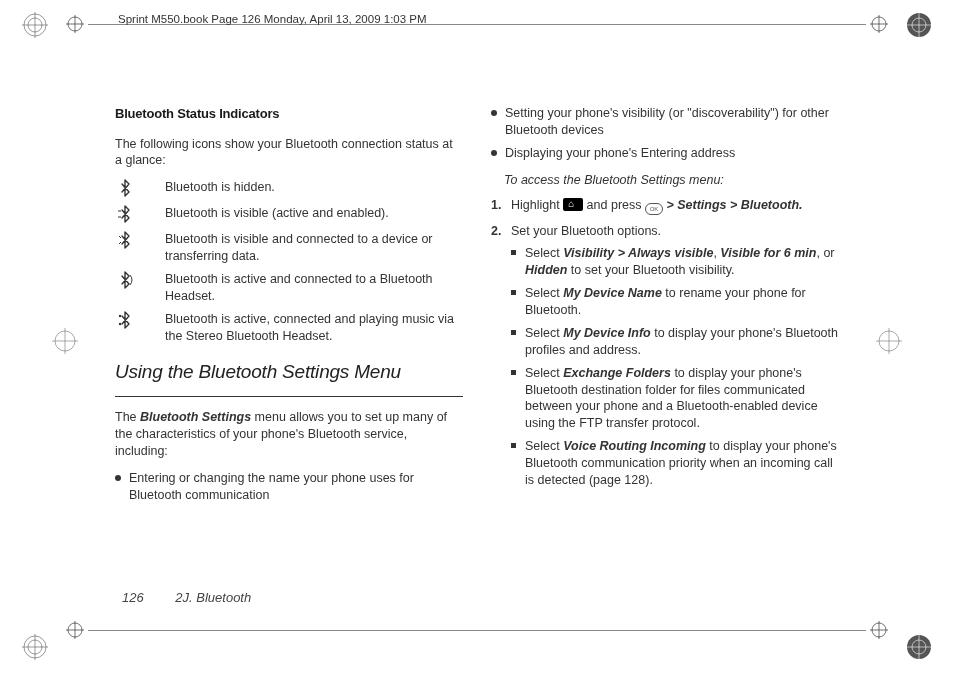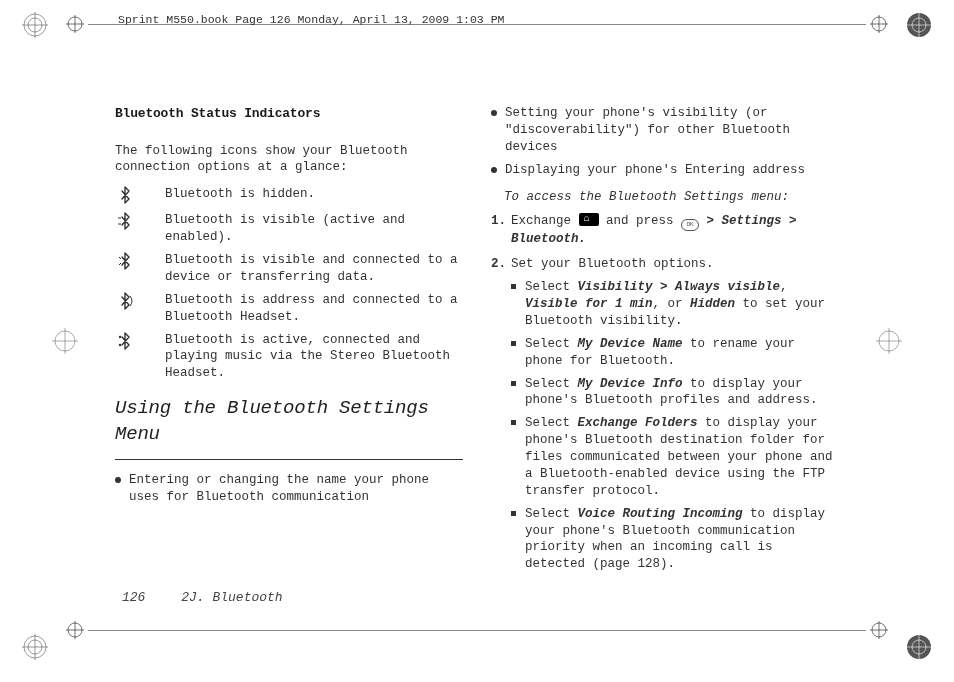--- a/index.html
+++ b/index.html
@@ -1,27 +1,27 @@
 <!DOCTYPE html>
 <html><head>
 <meta charset="utf-8">
 <style>
   * { box-sizing: border-box; margin: 0; padding: 0; }
   html, body { width: 954px; height: 682px; background: #fff; font-family: Arial, Helvetica, sans-serif; color: #2f2f2f; }
-  .page { position: relative; width: 954px; height: 682px; font-family: Liberation Mono, monospace; }
+  .page { position: relative; width: 954px; height: 682px; }
   
   .crop-row { position:absolute; left:0; width:100%; }
   .crop-row.top { top:24px; }
   .crop-row.bottom { top:630px; }
   .mark { position:absolute; width:26px; height:26px; border-radius:50%; display:flex; align-items:center; justify-content:center; }
   .mark svg { display:block; }
   .header-text { position:absolute; top:13px; left:118px; font-size:11.5px; color:#333; }
   .content { position:absolute; top:105px; left:115px; width:725px; display:flex; gap:28px; }
   .col { width:348px; font-size:12.5px; line-height:1.35; color:#333; }
-  .h3 { font-size:13px; font-weight:bold; color:#1a1a1a; margin-bottom:20px; letter-spacing:-0.2px;}
+  .h3 { font-size:13px; font-weight:bold; color:#1a1a1a; margin-bottom:13px; letter-spacing:-0.2px;}
   .para { margin-bottom:10px; }
   .icon-row { display:flex; align-items:flex-start; gap:28px; margin-bottom:6px; }
   .bt-icon { width:22px; flex:0 0 22px; display:flex; justify-content:center; }
   .icon-text { flex:1; }
   .h2 { font-style:italic; font-size:19px; color:#222; border-bottom:1.5px solid #333; padding-bottom:12px; margin:14px 0 12px 0; letter-spacing:-0.2px;}
   .bi { font-weight:bold; font-style:italic; }
   ul.bullets { list-style:none; padding-left:0; }
   ul.bullets > li { position:relative; padding-left:14px; margin-bottom:6px; }
   ul.bullets > li::before { content:""; position:absolute; left:0; top:5px; width:6px; height:6px; border-radius:50%; background:#333; }
   .instr-intro { font-style:italic; margin:10px 0 8px 13px; }
@@ -125,21 +125,21 @@
         </svg>
     </div>
   </div>
 
   <div class="header-text">Sprint M550.book  Page 126  Monday, April 13, 2009  1:03 PM</div>
 
   <div class="content">
 
     <div class="col">
       <div class="h3">Bluetooth Status Indicators</div>
-      <div class="para">The following icons show your Bluetooth connection options at a glance:</div>
+      <div class="para">The following icons show your Bluetooth connection status at a glance:</div>
 
       <div id="icon-list">
           <div class="icon-row">
             <div class="bt-icon">
               <svg width="20" height="20" viewBox="0 0 20 20">
                 <path d="M6 5 L13 13 L9 17 L9 1 L13 5 L6 13" fill="none" stroke="#333" stroke-width="1.4" stroke-linejoin="round" stroke-linecap="round"></path>
               </svg>
             </div>
             <div class="icon-text">Bluetooth is hidden.</div>
           </div>
@@ -162,60 +162,63 @@
             </div>
             <div class="icon-text">Bluetooth is visible and connected to a device or transferring data.</div>
           </div>
           <div class="icon-row">
             <div class="bt-icon">
               <svg width="20" height="20" viewBox="0 0 20 20">
                 <path d="M6 5 L13 13 L9 17 L9 1 L13 5 L6 13" fill="none" stroke="#333" stroke-width="1.4" stroke-linejoin="round" stroke-linecap="round"></path>
                 <path d="M14 4 Q18 9 14 14" stroke="#333" stroke-width="1" fill="none"></path>
               </svg>
             </div>
-            <div class="icon-text">Bluetooth is address and connected to a Bluetooth Headset.</div>
+            <div class="icon-text">Bluetooth is active and connected to a Bluetooth Headset.</div>
           </div>
           <div class="icon-row">
             <div class="bt-icon">
               <svg width="20" height="20" viewBox="0 0 20 20">
                 <path d="M6 5 L13 13 L9 17 L9 1 L13 5 L6 13" fill="none" stroke="#333" stroke-width="1.4" stroke-linejoin="round" stroke-linecap="round"></path>
                 <circle cx="4" cy="5" r="1.2" fill="#333"></circle>
                 <circle cx="4" cy="13" r="1.2" fill="#333"></circle>
               </svg>
             </div>
             <div class="icon-text">Bluetooth is active, connected and playing music via the Stereo Bluetooth Headset.</div>
           </div>
         </div>
 
       <div class="h2">Using the Bluetooth Settings Menu</div>
 
+      <div class="para">
+        <span>The </span><span class="bi">Bluetooth Settings</span><span> menu allows you to set up many of the characteristics of your phone's Bluetooth service, including:</span>
+      </div>
 
       <ul class="bullets">
         <li><span>Entering or changing the name your phone uses for Bluetooth communication</span></li>
       </ul>
     </div>
 
     <div class="col">
       <ul class="bullets">
         <li><span>Setting your phone's visibility (or "discoverability") for other Bluetooth devices</span></li>
         <li><span>Displaying your phone's Entering address</span></li>
       </ul>
 
       <div class="instr-intro">To access the Bluetooth Settings menu:</div>
 
       <ol class="steps">
         <li>
           <span class="num">1.</span>
-          <span>Exchange </span><span class="key-home"></span><span> and press </span><span class="key-ok">OK</span><span class="bi"> &gt; Settings &gt; Bluetooth.</span>
+          <span>Highlight </span><span class="key-home"></span><span> and press </span><span class="key-ok">OK</span><span class="bi"> &gt; Settings &gt; Bluetooth.</span>
         </li>
         <li>
           <span class="num">2.</span>
           <span>Set your Bluetooth options.</span>
           <ul class="sub" id="sub-list">
-              <li><span>Select </span><span class="bi">Visibility &gt; Always visible</span><span>, </span><span class="bi">Visible for 1 min</span><span>, or </span><span class="bi">Hidden</span><span> to set your Bluetooth visibility.</span></li>
+              <li><span>Select </span><span class="bi">Visibility &gt; Always visible</span><span>, </span><span class="bi">Visible for 6 min</span><span>, or </span><span class="bi">Hidden</span><span> to set your Bluetooth visibility.</span></li>
               <li><span>Select </span><span class="bi">My Device Name</span><span> to rename your phone for Bluetooth.</span></li>
               <li><span>Select </span><span class="bi">My Device Info</span><span> to display your phone's Bluetooth profiles and address.</span></li>
               <li><span>Select </span><span class="bi">Exchange Folders</span><span> to display your phone's Bluetooth destination folder for files communicated between your phone and a Bluetooth-enabled device using the FTP transfer protocol.</span></li>
               <li><span>Select </span><span class="bi">Voice Routing Incoming</span><span> to display your phone's Bluetooth communication priority when an incoming call is detected (page 128).</span></li>
             </ul>
         </li>
       </ol>
     </div>
   </div>
 

